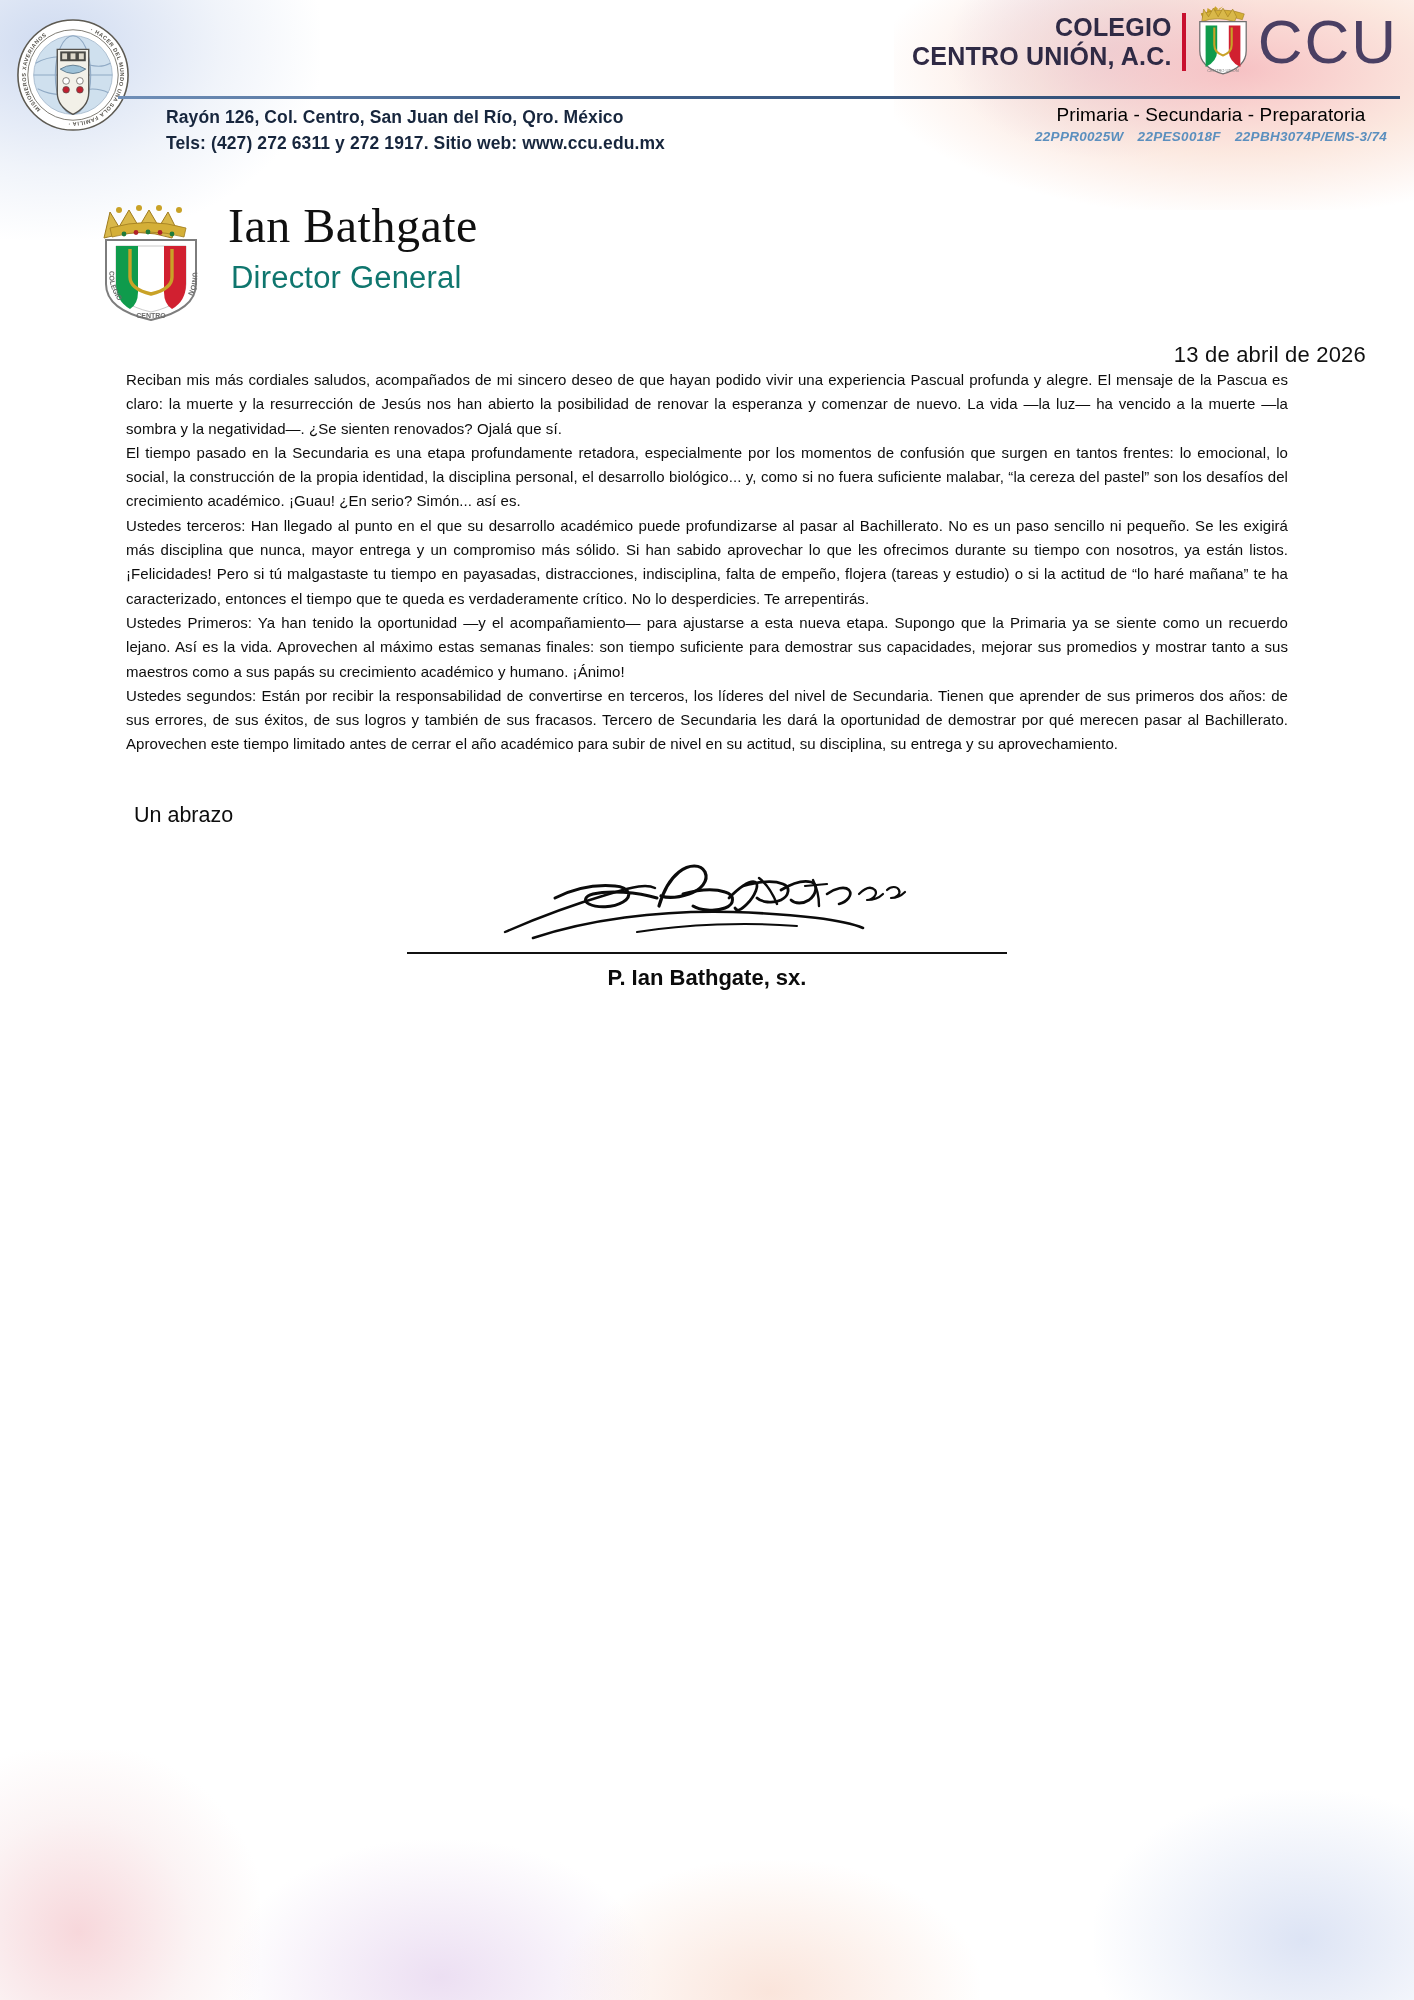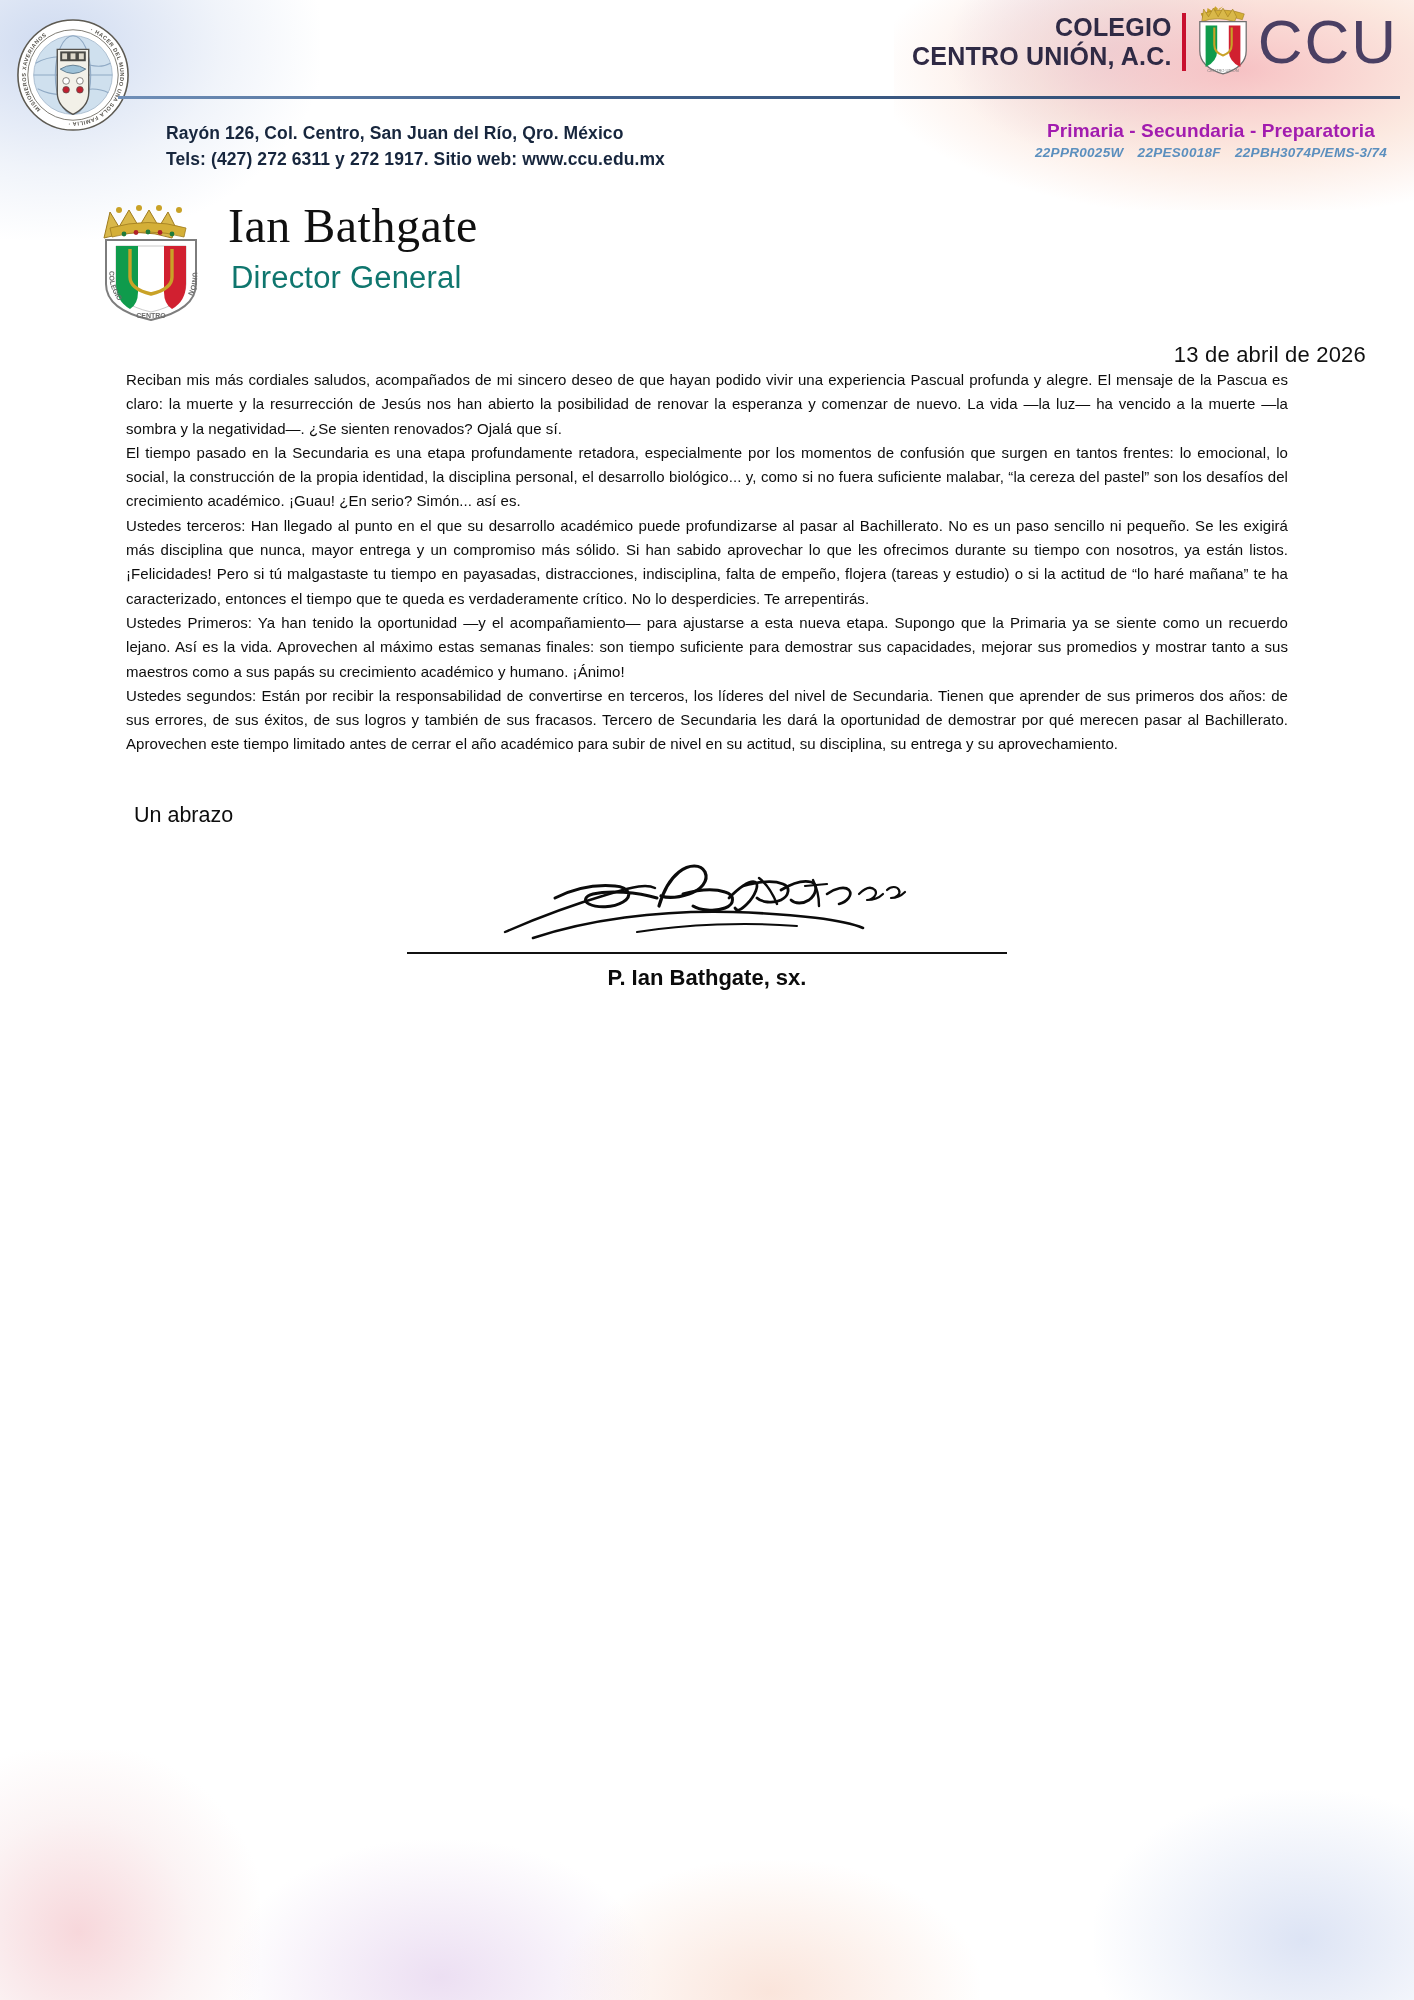--- a/index.html
+++ b/index.html
@@ -57,25 +57,25 @@
     color:#4a3f63;
     letter-spacing:2px;
     line-height:.9;
     margin-left:6px;
     font-family:"Liberation Sans", sans-serif;
   }
 
   .lh-rule{position:absolute;left:118px;right:14px;top:96px;height:3px;
     background:linear-gradient(90deg,#6f8fb8 0%, #42618c 35%, #2d4a70 100%);}
 
-  .lh-bottom{position:absolute;left:118px;right:14px;top:120px;display:flex;justify-content:space-between;}
+  .lh-bottom{position:absolute;left:118px;right:14px;top:104px;display:flex;justify-content:space-between;}
   .lh-address{color:#17263d;font-size:17.5px;font-weight:700;line-height:1.5;letter-spacing:.1px;
     font-family:"Liberation Sans", sans-serif;padding-left:48px;}
   .lh-levels{text-align:center;padding-right:8px;}
-  .lh-levels .lv{color:#a21caf;font-size:19px;font-weight:700;letter-spacing:.1px;}
+  .lh-levels .lv{color:#000000;font-size:19px;font-weight:400;letter-spacing:.1px;}
   .lh-codes{color:#5b8fbe;font-size:13.5px;font-style:italic;font-weight:700;letter-spacing:.3px;margin-top:3px;}
   .lh-codes span{margin:0 5px;}
 
   
   .title-block{position:relative;z-index:3;margin-top:42px;padding-left:96px;display:flex;align-items:flex-start;}
   .title-shield{width:110px;height:128px;flex:0 0 110px;margin-right:22px;}
   .title-text{padding-top:8px;}
   .director-name{
     font-family:"Liberation Serif", serif;
     font-size:48px;

